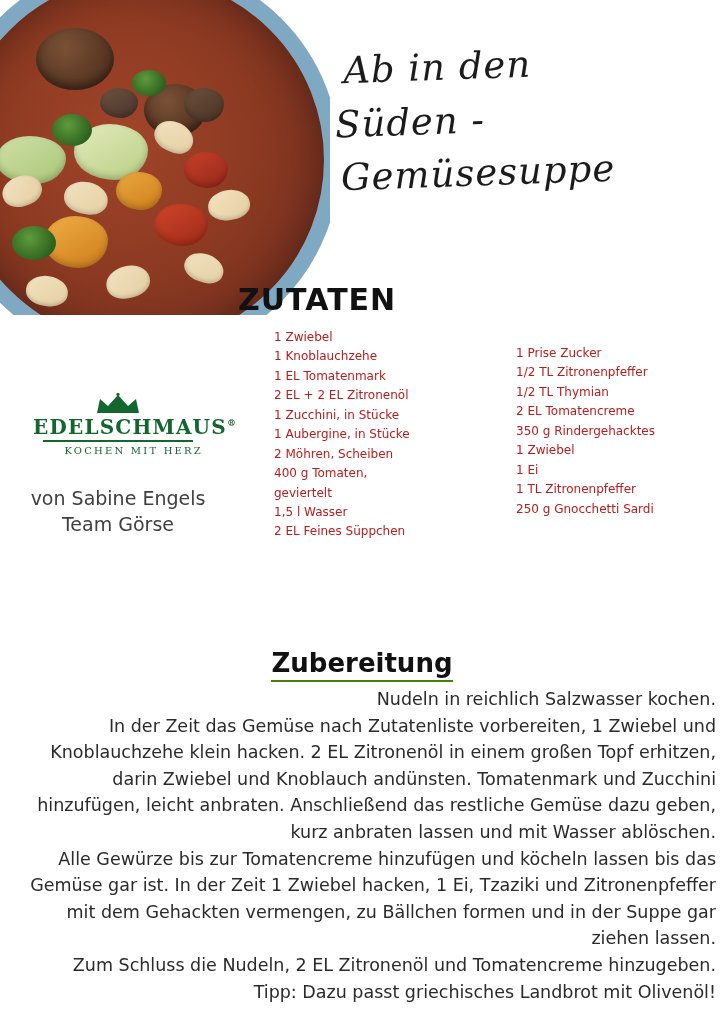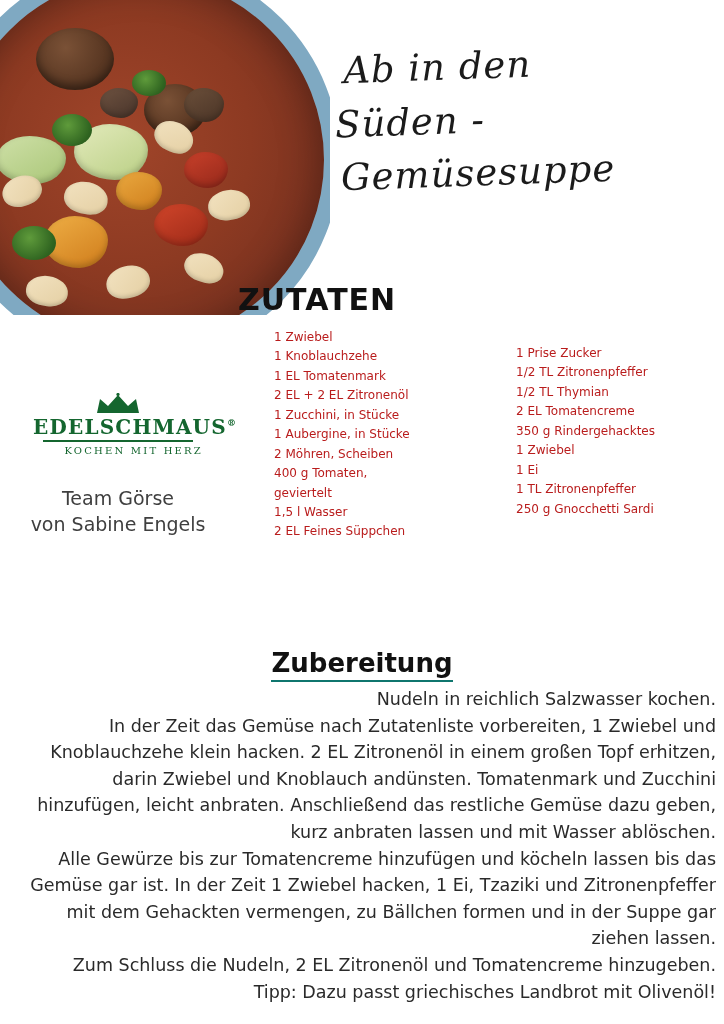--- a/index.html
+++ b/index.html
@@ -150,21 +150,21 @@
   .zub-head {
     position: absolute;
     left: 0;
     right: 0;
     top: 648px;
     text-align: center;
     font-size: 26px;
     font-weight: bold;
     color: #111;
   }
-  .zub-head span { border-bottom: 2px solid #0f766e; padding-bottom: 2px; }
+  .zub-head span { border-bottom: 2px solid #4d7c0f; padding-bottom: 2px; }
   .zub-body {
     position: absolute;
     left: 8px;
     right: 8px;
     top: 686px;
     text-align: right;
     font-size: 17.5px;
     line-height: 1.52;
     color: #2a2a2a;
   }
@@ -212,22 +212,22 @@
   <div class="logo-wrap">
     <svg class="logo-crown" viewBox="0 0 46 22">
       <path d="M2 20 L5 6 L13 13 L23 2 L33 13 L41 6 L44 20 Z" fill="#14662f"></path>
       <circle cx="23" cy="1.5" r="1.6" fill="#14662f"></circle>
     </svg>
     <div class="logo-name"><span>EDELSCHMAUS</span><span class="reg">®</span></div>
     <div class="logo-rule"></div>
     <div class="logo-sub">KOCHEN MIT HERZ</div>
   </div>
   <div class="team">
+    <div>von Sabine Engels</div>
     <div>Team Görse</div>
-    <div>von Sabine Engels</div>
   </div>
 </div>
 
 <div class="zutaten-head">ZUTATEN</div>
 <div class="ing-col left" id="ing-left">
     <div>1 Zwiebel</div>
     <div>1 Knoblauchzehe</div>
     <div>1 EL Tomatenmark</div>
     <div>2 EL + 2 EL Zitronenöl</div>
     <div>1 Zucchini, in Stücke</div>

